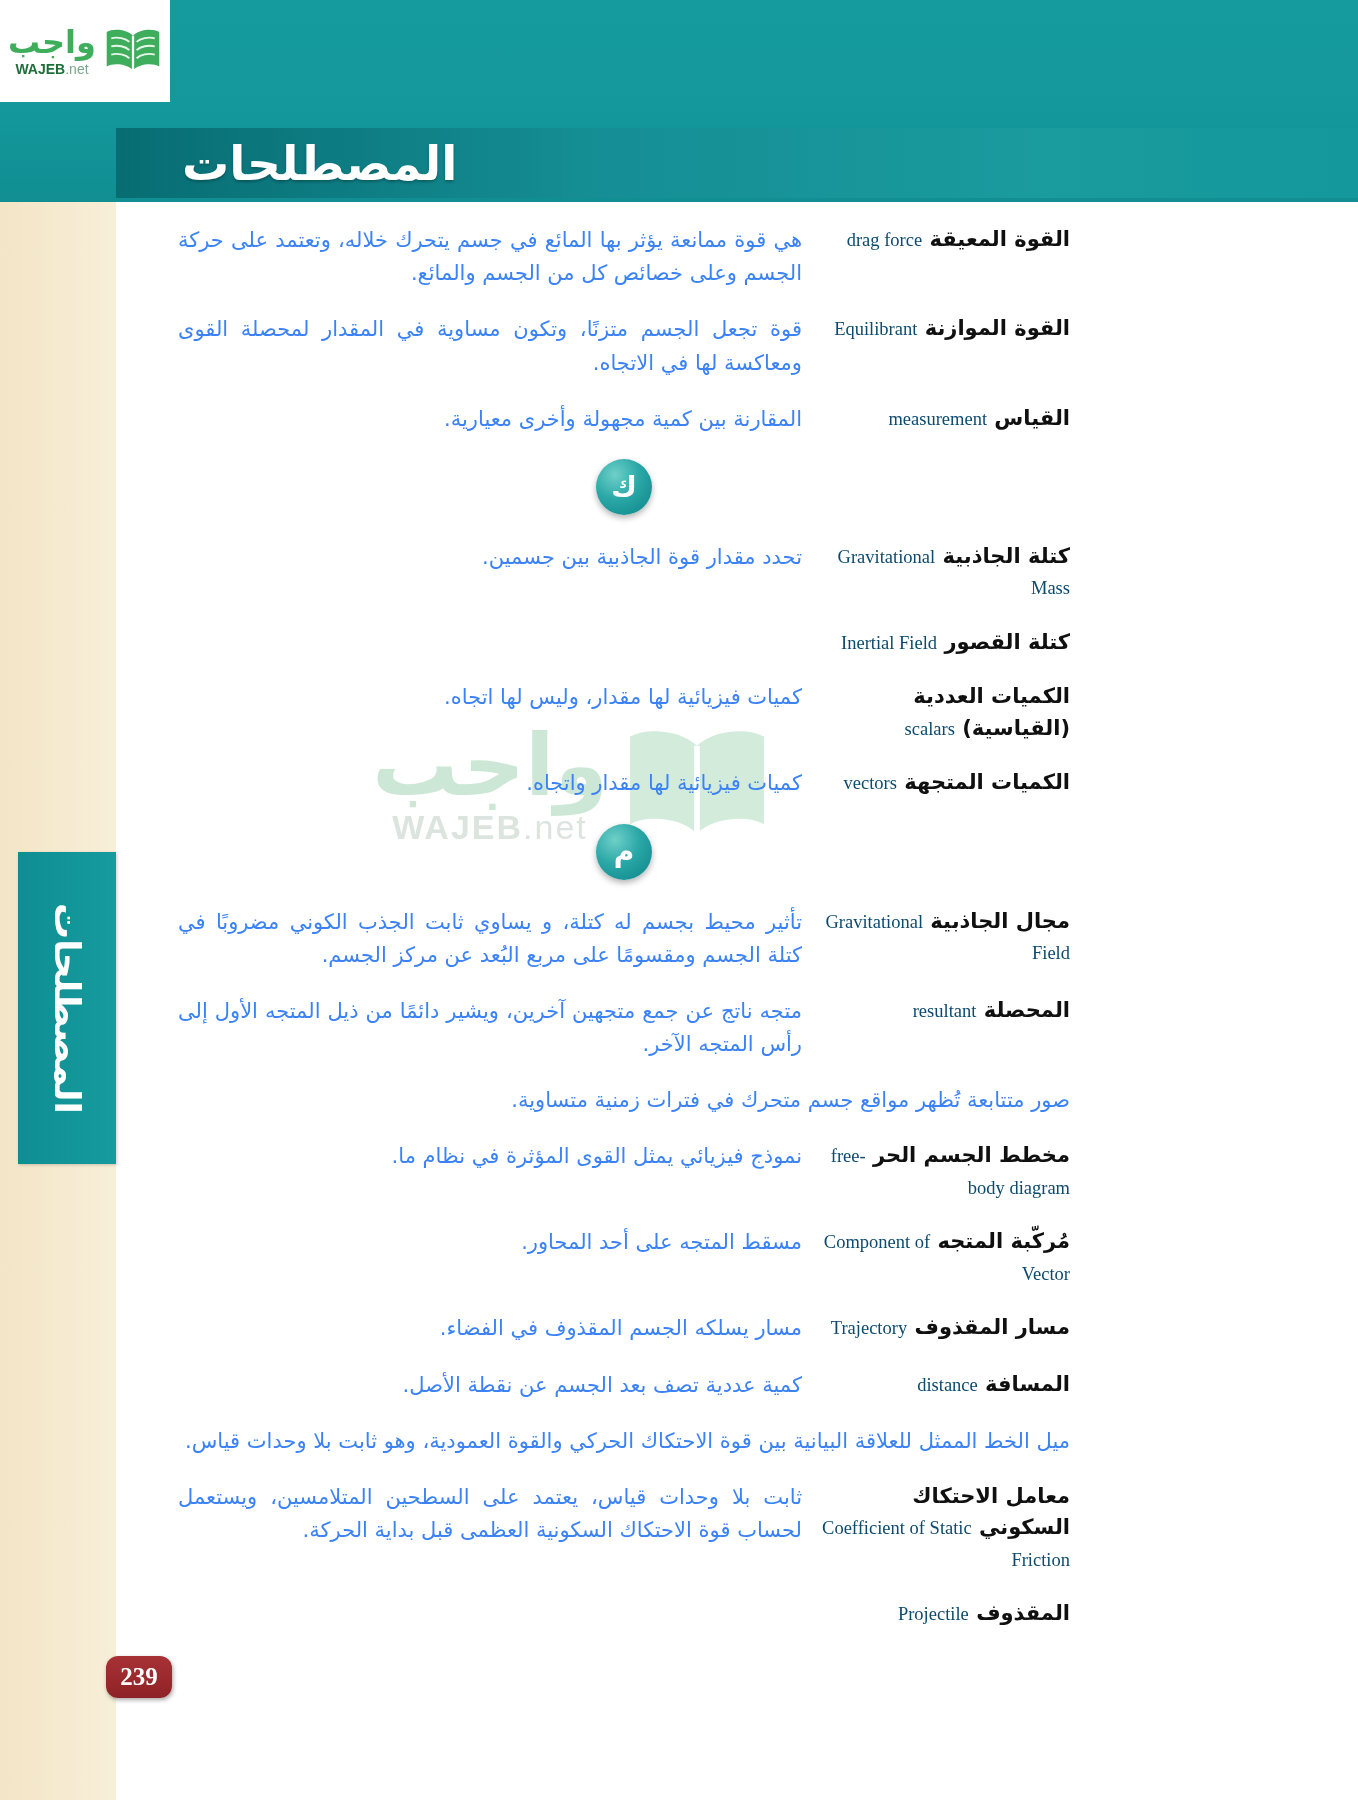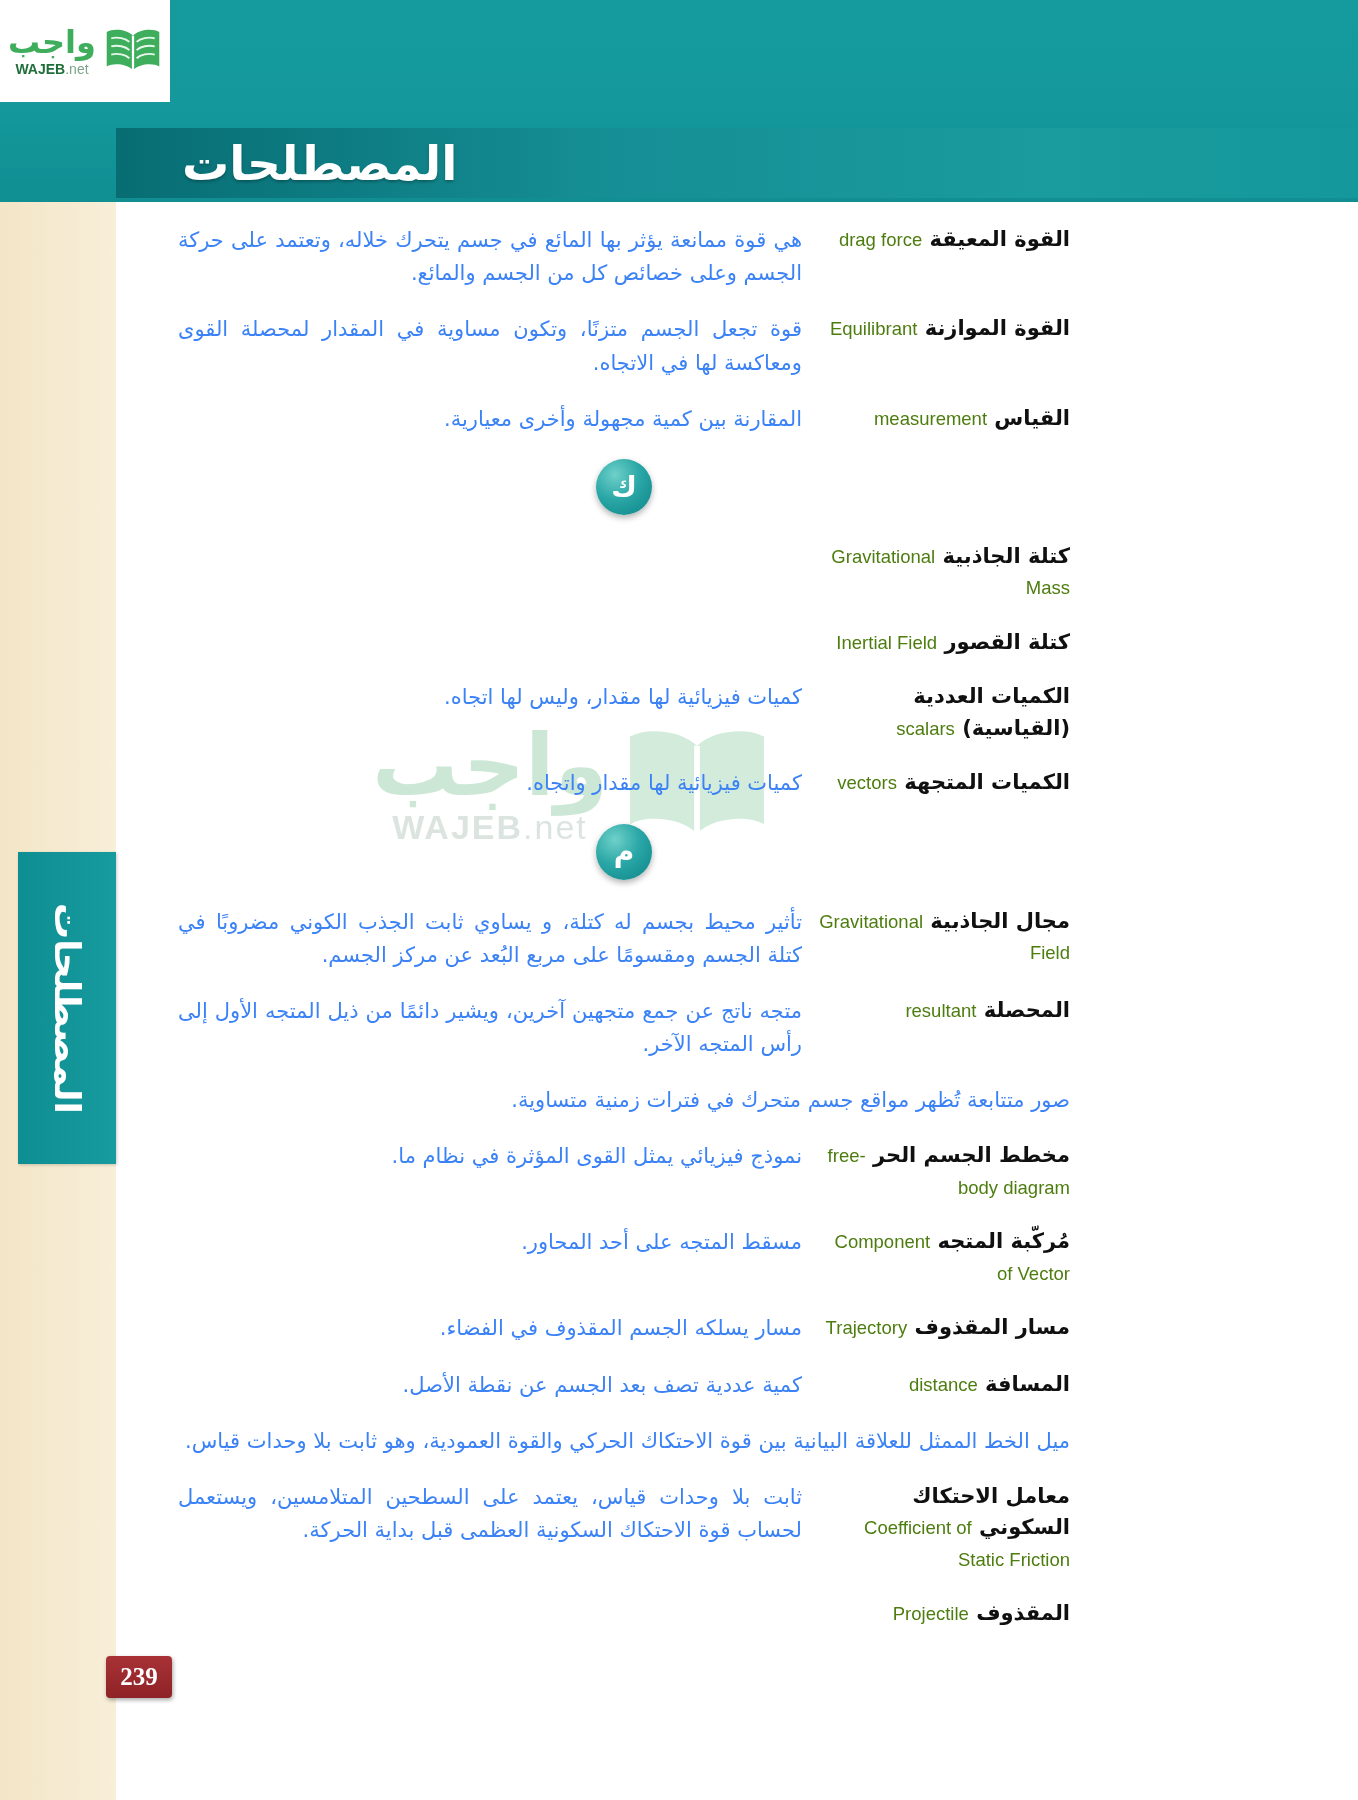--- a/index.html
+++ b/index.html
@@ -51,21 +51,21 @@
     box-shadow:1px 1px 3px rgba(0,0,0,.2);
   }
   .sidebar-tab span{
     writing-mode:vertical-rl;
     color:#ffffff;font-size:36px;font-weight:bold;letter-spacing:3px;
   }
   
   .page-badge{
     position:absolute;left:106px;top:1656px;width:66px;height:42px;
     background:linear-gradient(180deg,#a83236 0%,#8e2226 100%);
-    border-radius:4px;
+    border-radius:12px;
     display:flex;align-items:center;justify-content:center;
     color:#fff;font-size:25px;font-weight:bold;
     box-shadow:1px 2px 4px rgba(0,0,0,.35);
     font-family:"Liberation Serif",serif;
   }
   
   .watermark{
     position:absolute;left:372px;top:722px;width:420px;
     display:flex;align-items:center;gap:14px;
     opacity:.30;pointer-events:none;
@@ -86,22 +86,22 @@
     margin-bottom:23px;
   }
   .term{
     width:252px;flex:0 0 252px;
     text-align:right;
     font-size:21px;font-weight:bold;color:#101010;
     line-height:1.5;
     margin-left:16px;
   }
   .term-en{
-    font-family:Liberation Sans, sans-serif;
-    font-weight:normal;font-size:18.5px;color:#4d7c0f;
+    font-family:Liberation Serif, serif;
+    font-weight:normal;font-size:18.5px;color:#0c4a6e;
     white-space:normal;
   }
   .def{
     flex:1;
     font-size:21px;color:#3b82f6;line-height:1.58;
     text-align:justify;
   }
   .letter-badge{
     width:56px;height:56px;border-radius:50%;
     margin:8px auto 26px auto;
@@ -160,20 +160,21 @@
         <div class="term"><span class="term-ar">القوة الموازنة</span> <span class="term-en" dir="ltr">Equilibrant</span></div>
         <div class="def">قوة تجعل الجسم متزنًا، وتكون مساوية في المقدار لمحصلة القوى ومعاكسة لها في الاتجاه.</div>
       </div>
       <div class="entry">
         <div class="term"><span class="term-ar">القياس</span> <span class="term-en" dir="ltr">measurement</span></div>
         <div class="def">المقارنة بين كمية مجهولة وأخرى معيارية.</div>
       </div>
       <div class="letter-badge">ك</div>
       <div class="entry">
         <div class="term"><span class="term-ar">كتلة الجاذبية</span> <span class="term-en" dir="ltr">Gravitational Mass</span></div>
+        <div class="def">تحدد مقدار قوة الجاذبية بين جسمين.</div>
       </div>
       <div class="entry">
         <div class="term"><span class="term-ar">كتلة القصور</span> <span class="term-en" dir="ltr">Inertial Field</span></div>
       </div>
       <div class="entry">
         <div class="term"><span class="term-ar">الكميات العددية (القياسية)</span> <span class="term-en" dir="ltr">scalars</span></div>
         <div class="def">كميات فيزيائية لها مقدار، وليس لها اتجاه.</div>
       </div>
       <div class="entry">
         <div class="term"><span class="term-ar">الكميات المتجهة</span> <span class="term-en" dir="ltr">vectors</span></div>

